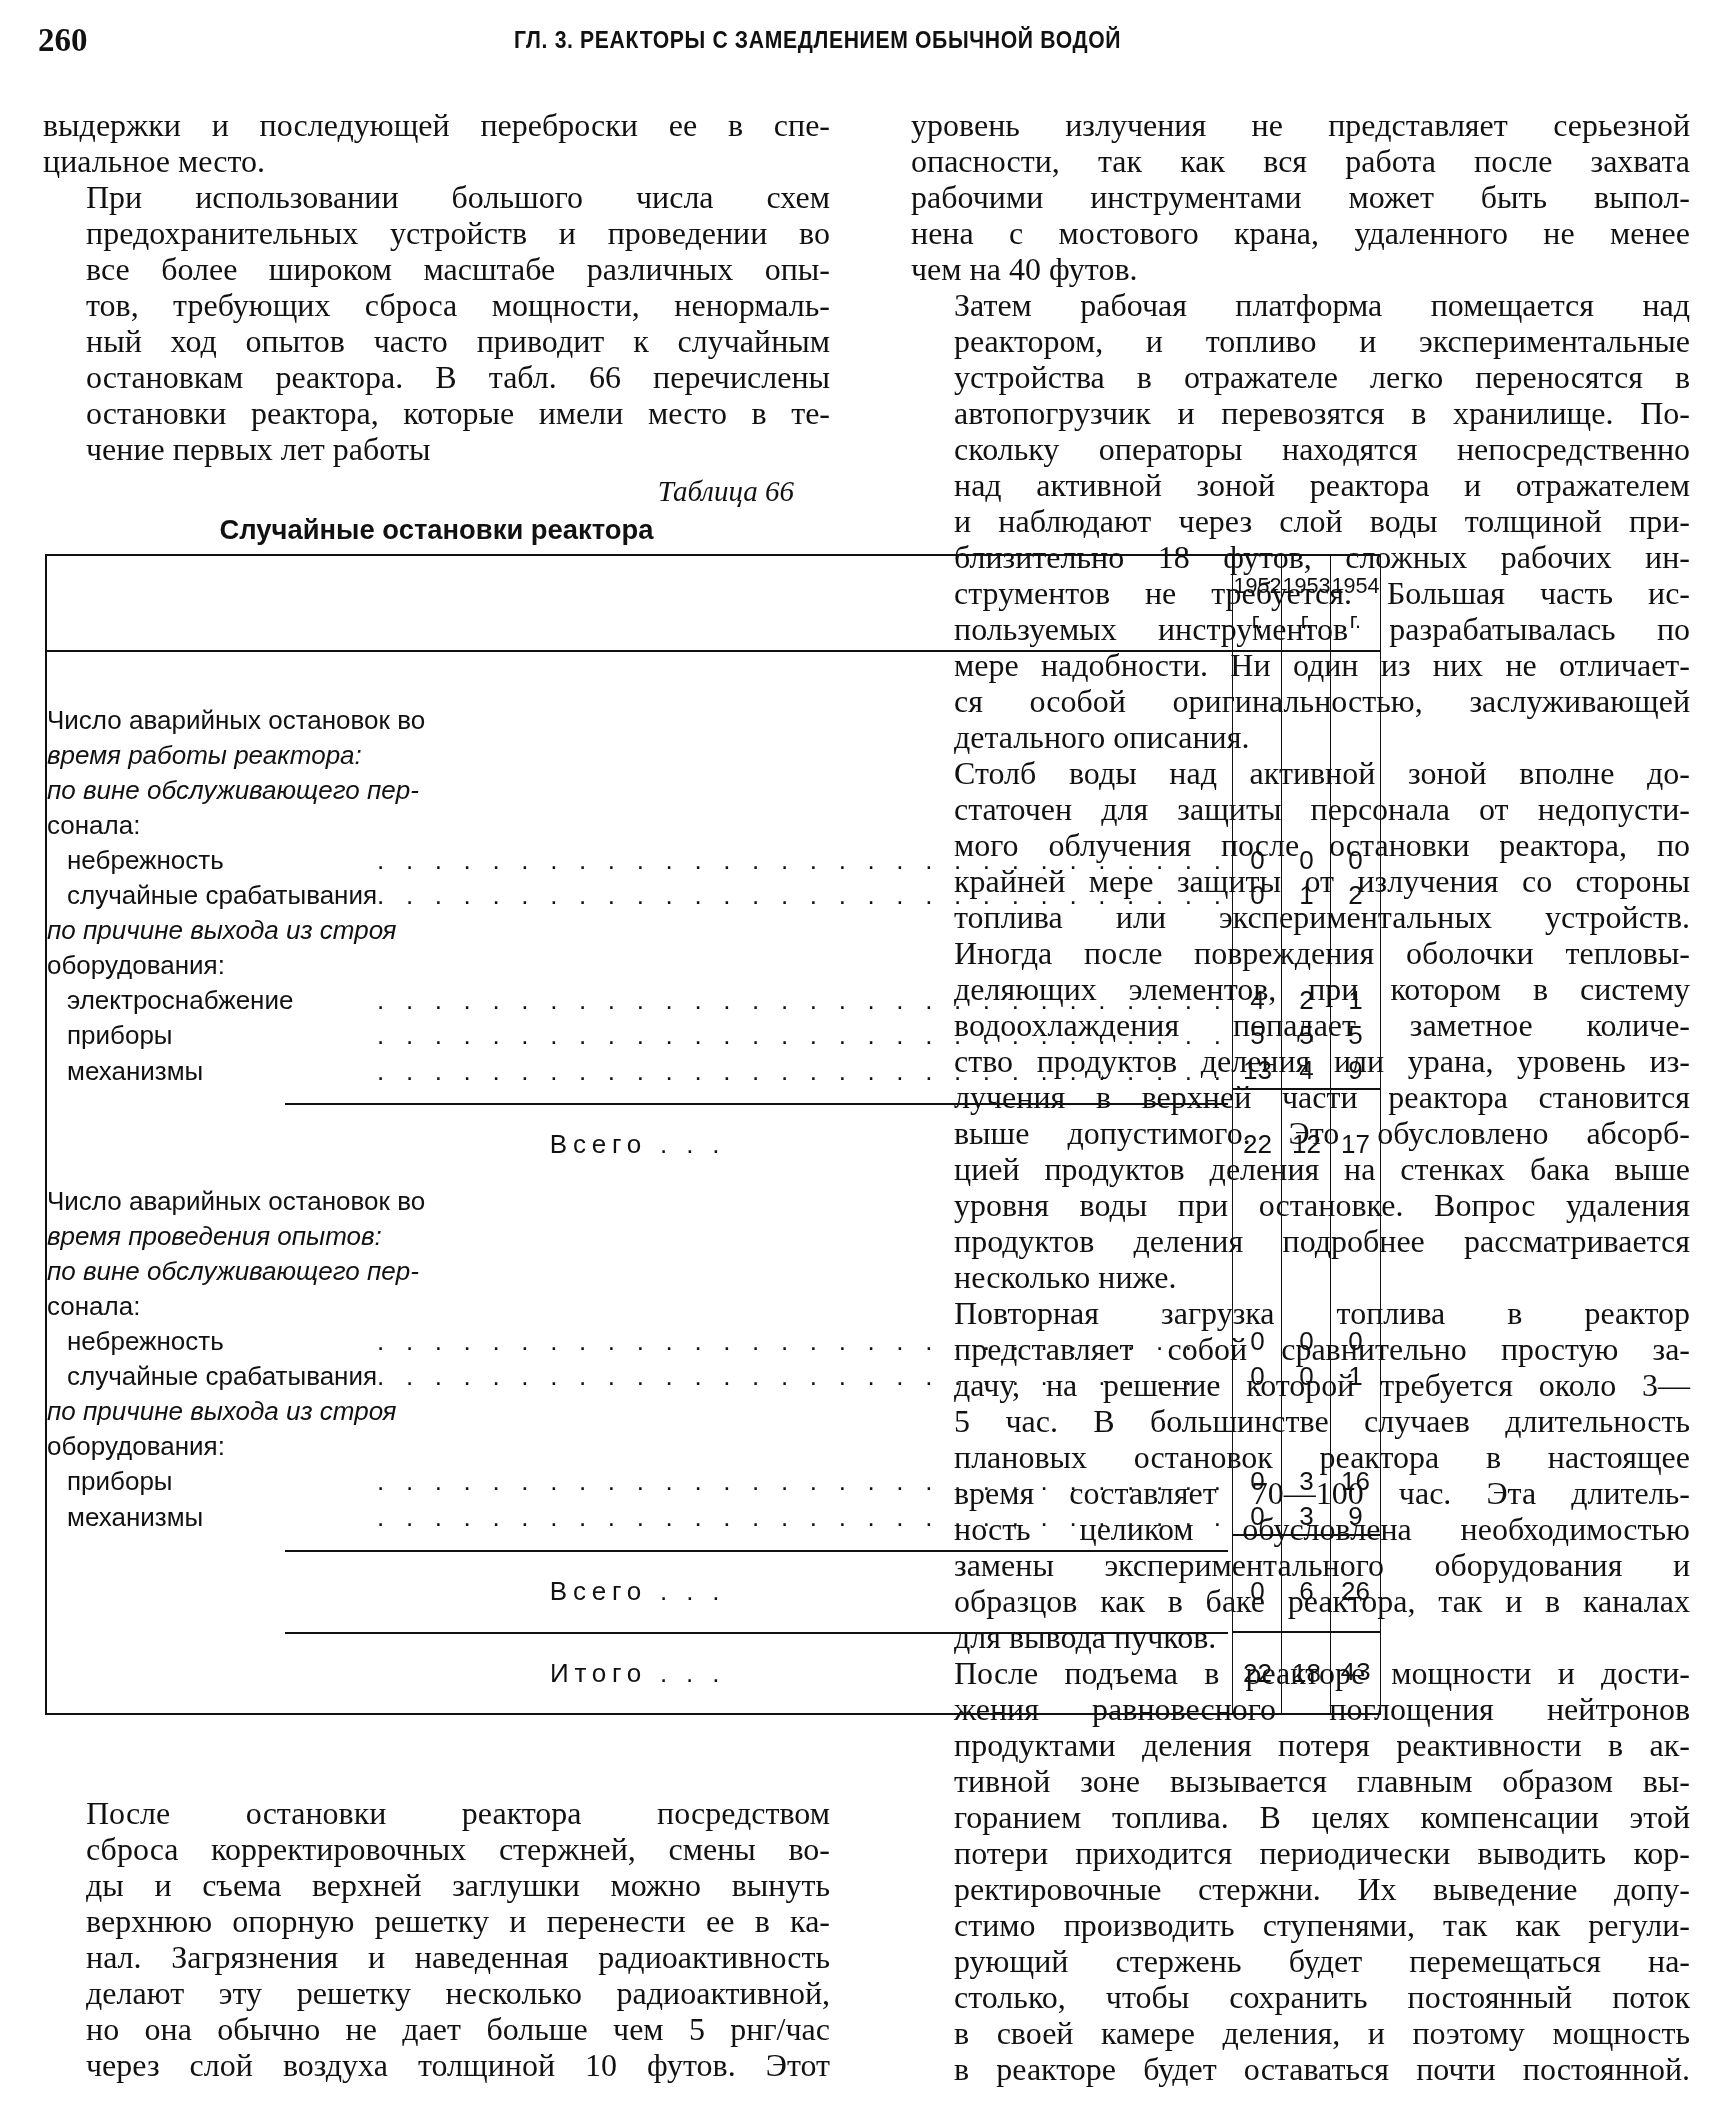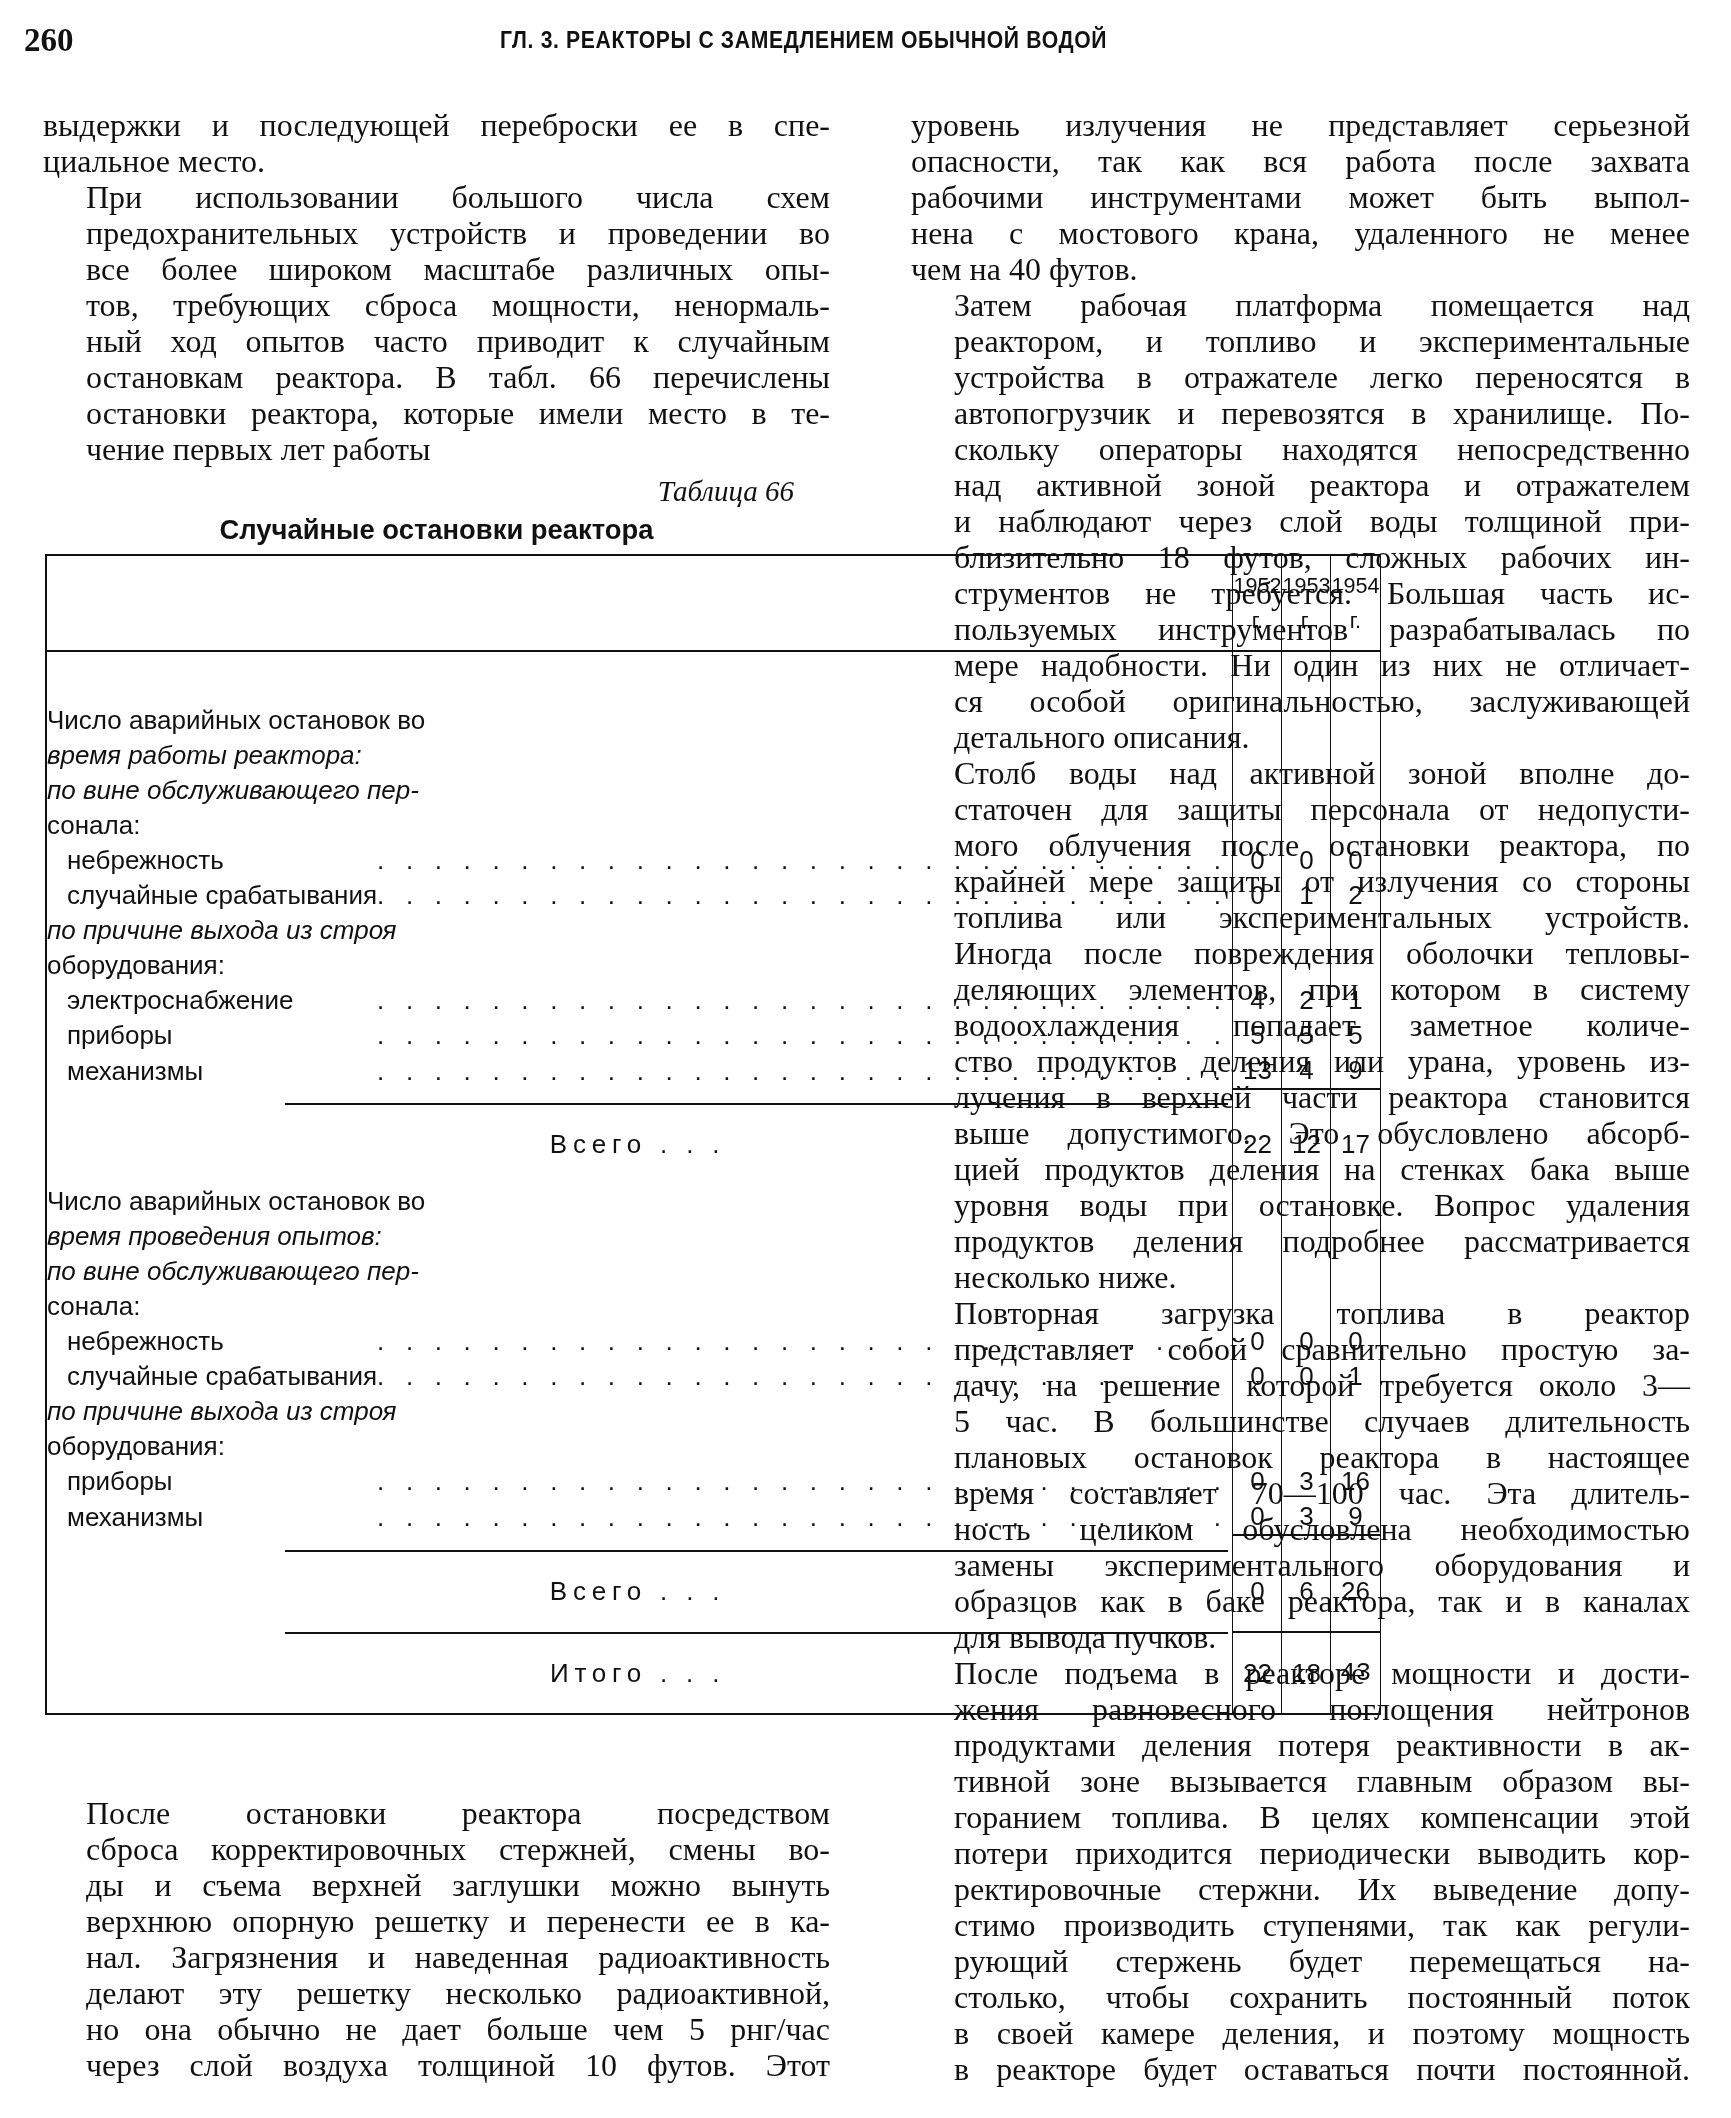--- a/index.html
+++ b/index.html
@@ -1,18 +1,18 @@
 <!DOCTYPE html>
 <html style="font-size:11.5px"><head>
 <meta charset="utf-8">
 <style>
   html, body { margin: 0; padding: 0; background: #ffffff; }
   body { width: 1732px; height: 2119px; position: relative; overflow: hidden;
          font-family: "Liberation Serif", "DejaVu Serif", serif; color: #111; }
-  .header { position: absolute; top: 21.6px; left: 24px; width: 1674px; height: 43px; }
+  .header { position: absolute; top: 21.6px; left: 38px; width: 1674px; height: 43px; }
   .page-num { position: absolute; left: 0; top: 0; font-size: 33px; font-weight: bold; }
   .running-title { position: absolute; left: 476px; top: 5.8px; font-size: 23px; font-weight: bold;
                    letter-spacing: 0.7px; font-family: "Liberation Sans", sans-serif; transform: scaleX(0.92); transform-origin: left; }
   .col { position: absolute; font-size: 32px; line-height: 36px; text-align: justify; }
   .col-left { left: 43px; top: 107px; width: 787px; }
   .col-right { left: 911px; top: 107px; width: 779px; }
   .col p { margin: 0; }
   .col p.indent { text-indent: 43px; }
   .col p .line { display: block; text-align-last: justify; }
   .col p .line.last { text-align-last: left; }

